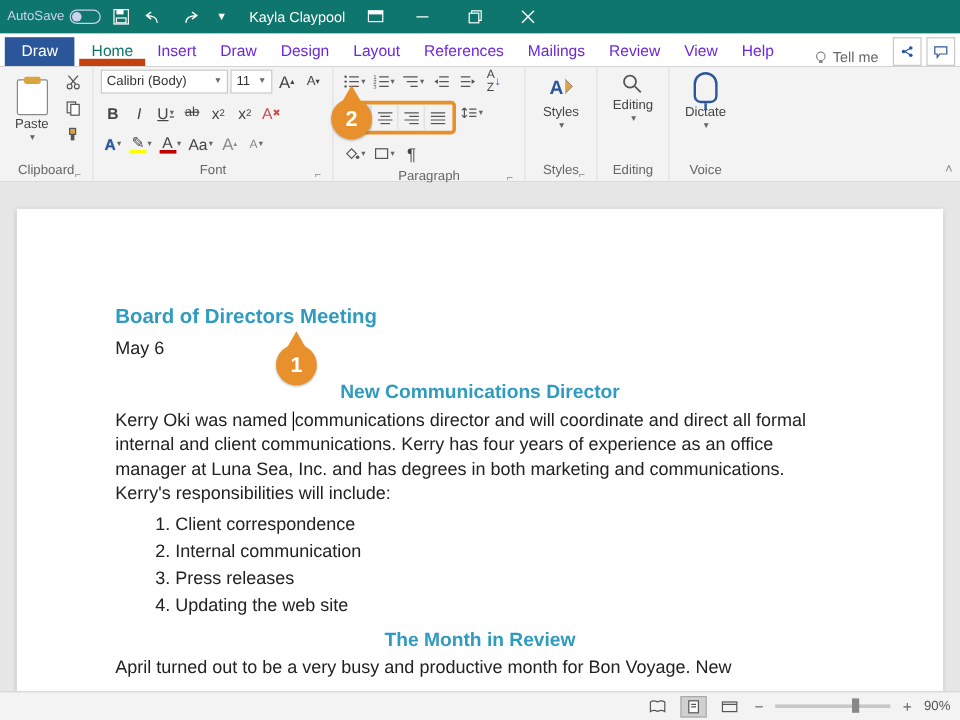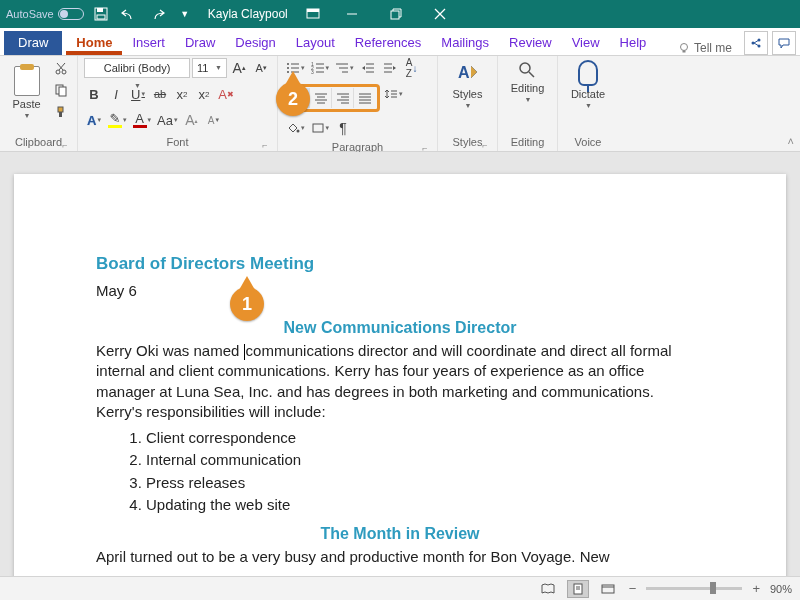--- a/index.html
+++ b/index.html
@@ -15,21 +15,21 @@
 .titlebar-center { flex:1; text-align:center; }
 .titlebar .right { display:flex; align-items:center; gap:4px; padding-right:4px; }
 .user { color:#fff; font-size:12px; padding:0 6px; }
 .winbtn { width:40px; height:28px; display:flex; align-items:center; justify-content:center; color:#fff; cursor:pointer; font-size:12px; }
 .winbtn.ribbonctl { width:30px; }
 
 
 .tabsrow { height:28px; background:#fff; border-bottom:1px solid #d4d4d4; display:flex; align-items:flex-end; padding:0 4px; }
 .filetab { background:#2b579a; color:#fff; padding:0 14px; height:24px; line-height:24px; font-size:13px; margin-right:4px; cursor:pointer; }
 .tab { padding:0 10px; height:24px; line-height:24px; font-size:13px; color:#6d28d9; cursor:pointer; }
-.tab.active { border-bottom:4px solid #c2410c; color:#c2410c; font-weight:700; }
+.tab.active { border-bottom:6px solid #c2410c; color:#0f766e; font-weight:400; }
 .tabsrow-spacer { flex:1; }
 .tellme { color:#666; font-size:12px; display:flex; align-items:center; gap:4px; padding:0 8px; }
 .tabicon { width:24px; height:24px; display:flex; align-items:center; justify-content:center; color:#2b579a; border:1px solid #c8c8c8; margin-left:4px; font-size:11px; }
 
 
 .ribbon { height:96px; background:#f3f3f3; border-bottom:1px solid #d4d4d4; display:flex; position:relative; }
 .group { border-right:1px solid #e1e1e1; display:flex; flex-direction:column; padding:2px 6px 0 6px; }
 .group-body { flex:1; display:flex; align-items:flex-start; gap:4px; }
 .group-label { text-align:center; color:#666; font-size:11px; height:16px; line-height:14px; position:relative; }
 .dlg-launcher { position:absolute; right:0; bottom:1px; width:12px; height:12px; color:#888; font-size:9px; cursor:pointer; }
@@ -37,21 +37,21 @@
 
 .big-btn { display:flex; flex-direction:column; align-items:center; justify-content:center; width:42px; height:68px; cursor:pointer; font-size:11px; color:#444; gap:2px; }
 .paste-icon { width:26px; height:30px; background:#fff; border:1px solid #888; border-radius:2px; position:relative; }
 .paste-icon::before { content:""; position:absolute; width:14px; height:6px; background:#d9a441; top:-3px; left:5px; border-radius:2px; }
 .smallcol { display:flex; flex-direction:column; gap:2px; }
 .smallbtn { width:20px; height:20px; display:flex; align-items:center; justify-content:center; cursor:pointer; font-size:12px; color:#555; }
 
 
 .fontgrp { width:200px; }
 .font-row1 { display:flex; gap:2px; margin-bottom:2px; }
-.fontname { width:110px; height:20px; background:#fff; border:1px solid #c8c8c8; font-size:11px; padding:0 4px; line-height:18px; color:#333; display:flex; justify-content:space-between; align-items:center; cursor:pointer;flex-direction:column; }
+.fontname { width:110px; height:20px; background:#fff; border:1px solid #c8c8c8; font-size:11px; padding:0 4px; line-height:18px; color:#333; display:flex; justify-content:space-between; align-items:center; cursor:pointer; }
 .fontsize { width:36px; height:20px; background:#fff; border:1px solid #c8c8c8; font-size:11px; padding:0 4px; line-height:18px; color:#333; display:flex; justify-content:space-between; align-items:center; cursor:pointer; }
 .rbtn { min-width:20px; height:20px; display:flex; align-items:center; justify-content:center; cursor:pointer; font-size:13px; color:#444; padding:0 2px; }
 .font-row { display:flex; gap:2px; margin-bottom:2px; }
 .rbtn.b { font-weight:bold; } .rbtn.i { font-style:italic; } .rbtn.u { text-decoration:underline; }
 .rbtn.ab { text-decoration:line-through; font-size:11px; }
 .rbtn sub,.rbtn sup{font-size:8px;}
 .colorbar { display:inline-block; width:14px; border-bottom:3px solid; line-height:12px; text-align:center; font-size:13px; }
 .dd-caret { font-size:7px; color:#666; margin-left:1px; }
 
 

